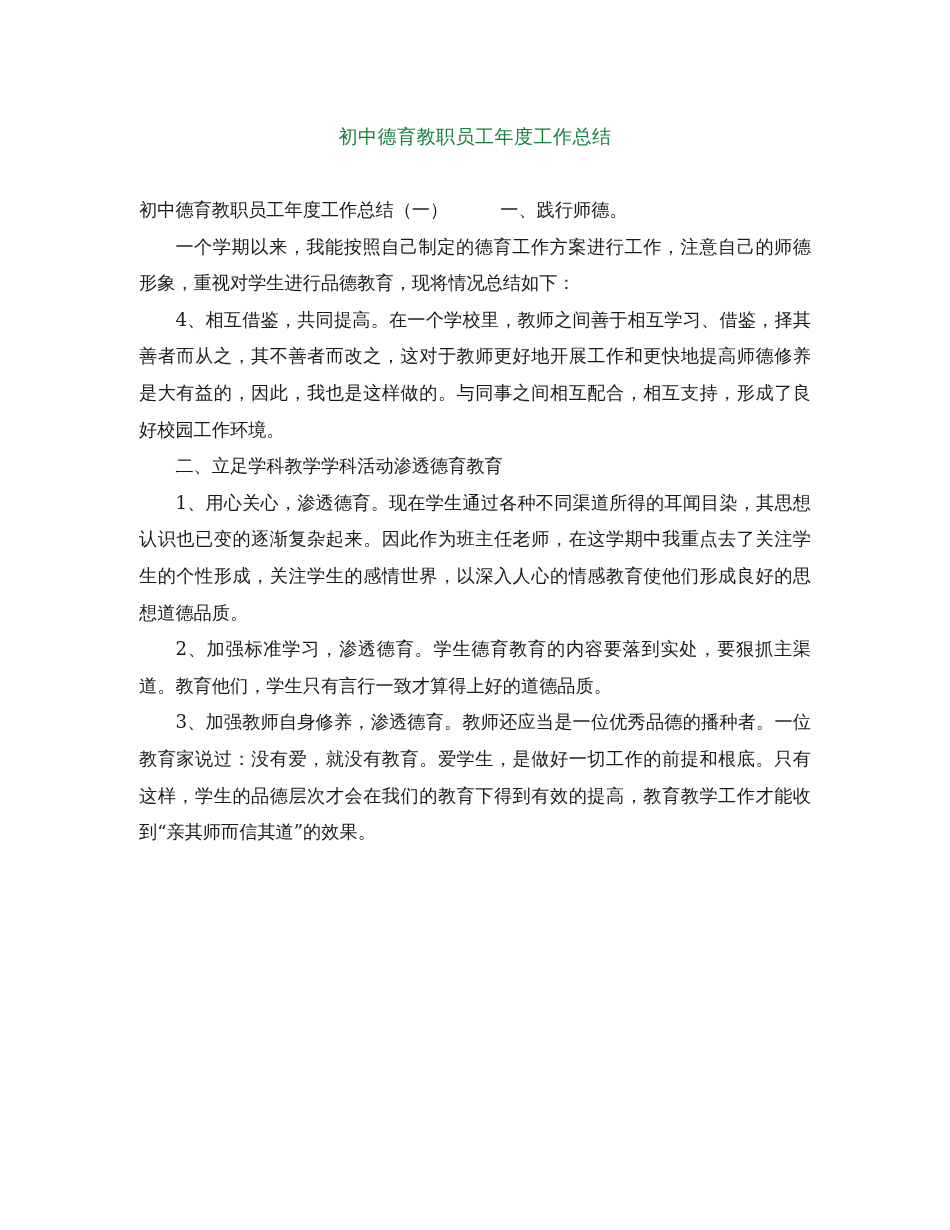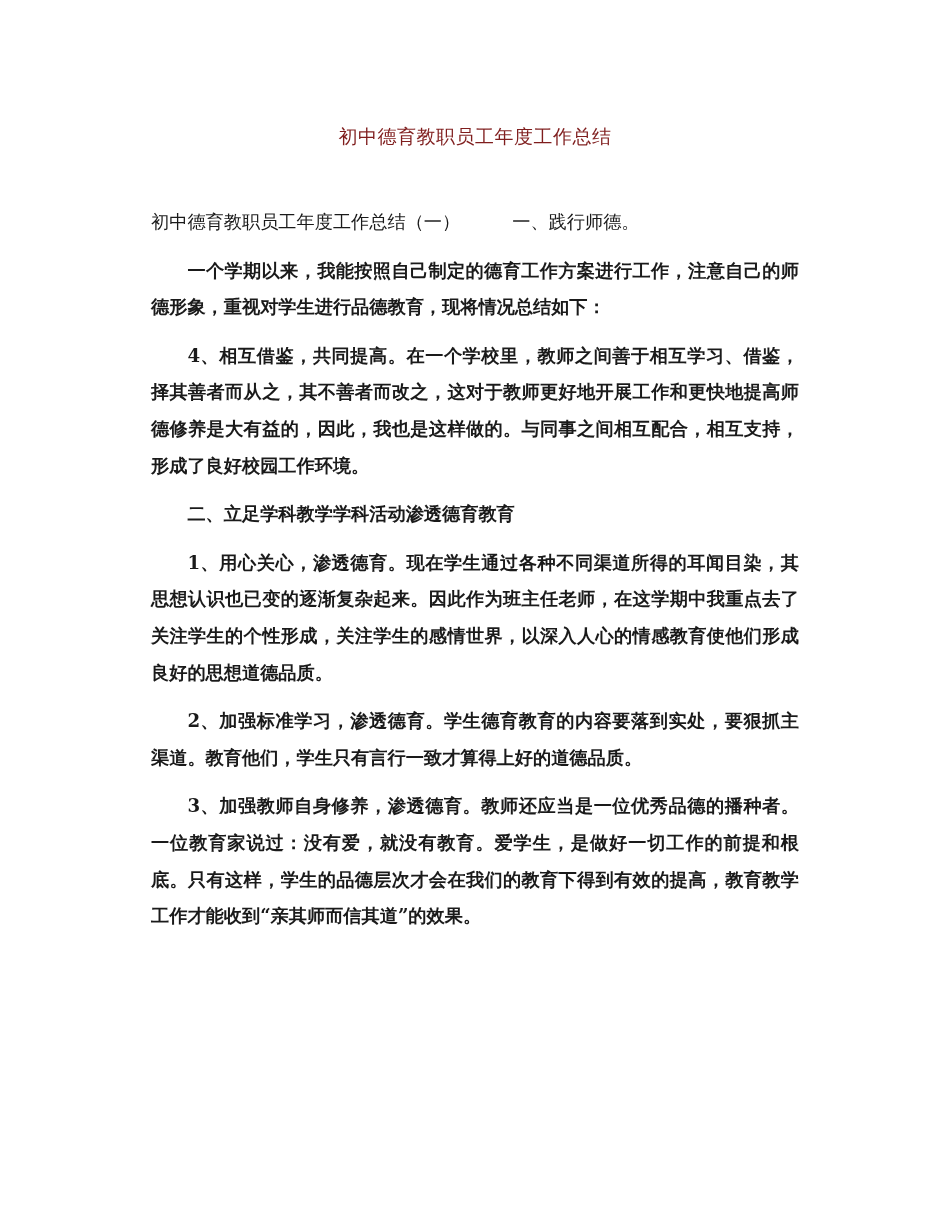--- a/index.html
+++ b/index.html
@@ -24,39 +24,38 @@
       background: #ffffff;
     }
     .doc-title {
       position: absolute;
       left: 0;
       top: 123px;
       width: 950px;
       text-align: center;
       font-size: 19px;
       line-height: 26px;
-      color: #7f1d1d;
+      color: #15803d;
       letter-spacing: 0.5px;
     }
     .body-text {
       position: absolute;
       left: 139px;
       top: 192px;
       width: 672px;
       font-size: 18.2px;
       line-height: 36.6px;
       text-align: justify;
     }
     .body-text p {
-      margin: 12px;
+      margin: 0;
       padding: 0;
     }
     .indent {
       text-indent: 2em;
-      font-weight: bold;
     }
     .heading-line .gap {
       display: inline-block;
       width: 52px;
     }
   </style>
 </head>
 <body>
 
 <div class="page">

